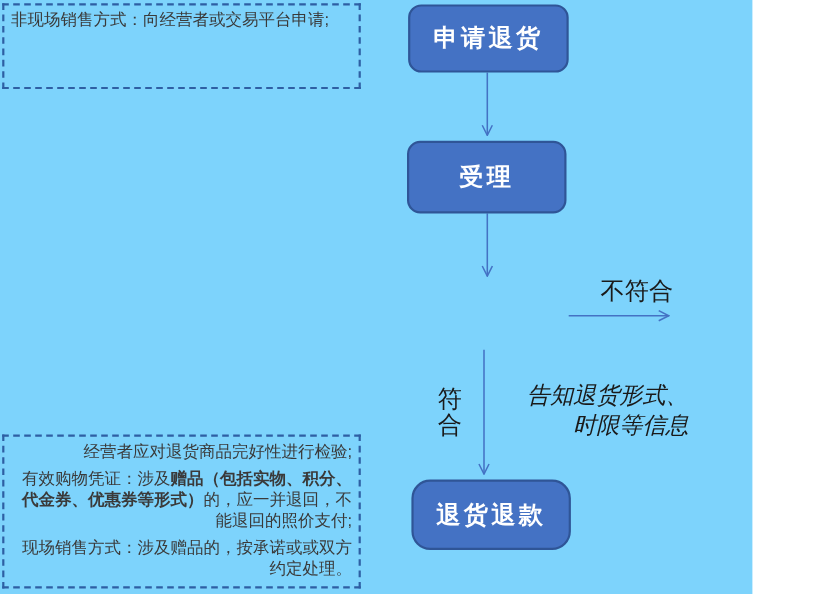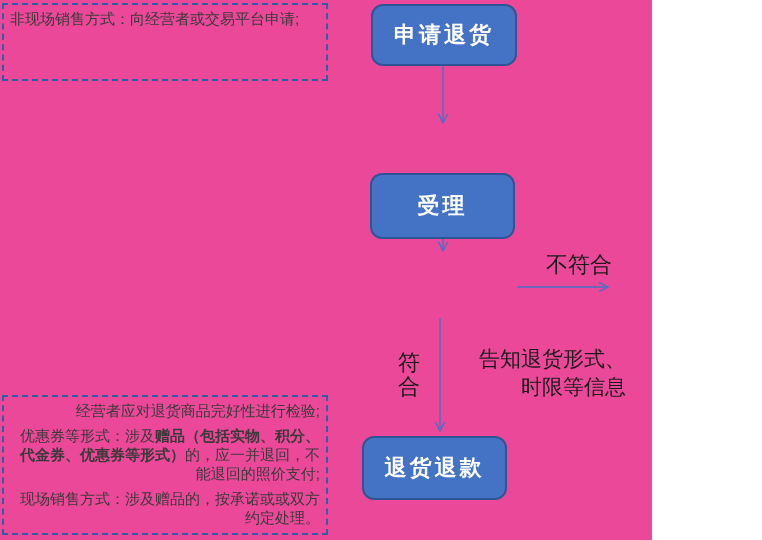--- a/index.html
+++ b/index.html
@@ -1,22 +1,23 @@
 <!DOCTYPE html>
 <html><head>
 <meta charset="utf-8">
 <style>
   html, body { margin: 0; padding: 0; background: #ffffff; }
   .canvas {
     position: relative;
     width: 652px;
     height: 540px;
-    background: #ec4899;
+    background: #7dd3fc;
     font-family: "Liberation Sans", "DejaVu Sans", sans-serif;
     overflow: hidden;
+    padding-left: 32px;
   }
 
   
   .note {
     position: absolute;
     box-sizing: border-box;
     border: 2px dashed #2E5FA3;
     color: #3A3A3A;
     font-size: 15px;
     line-height: 19px;
@@ -39,37 +40,37 @@
     font-weight: bold;
     font-size: 22px;
     letter-spacing: 3px;
     display: flex;
     align-items: center;
     justify-content: center;
     text-align: center;
     white-space: pre-line;
   }
   #node-apply  { left: 371px; top: 4px;   width: 146px; height: 62px; }
-  #node-accept { left: 370px; top: 128px; width: 145px; height: 66px; margin-top: 45px; }
+  #node-accept { left: 370px; top: 128px; width: 145px; height: 66px; }
   #node-review { left: 368px; top: 256px; width: 149px; height: 62px; }
   #node-reject { left: 613px; top: 252px; width: 145px; height: 70px; line-height: 29px; }
-  #node-refund { left: 362px; top: 436px; width: 145px; height: 64px; }
+  #node-refund { left: 374px; top: 436px; width: 145px; height: 64px; border-radius: 17px; }
 
   
   .edge-label {
     position: absolute;
     font-family: "Liberation Serif", "DejaVu Serif", serif;
     color: #1A1A1A;
     font-size: 22px;
     white-space: pre-line;
     text-align: right;
   }
   #label-not-qualified { left: 528px; top: 250px; width: 84px; }
   #label-qualified     { left: 396px; top: 351px; width: 26px; line-height: 24px; text-align: center; }
-  #label-inform        { left: 461px; top: 345px; width: 165px; font-size: 21px; line-height: 28px; }
+  #label-inform        { left: 461px; top: 345px; width: 165px; font-size: 21px; line-height: 28px; font-style: italic; }
 
   .arrows { position: absolute; left: 0; top: 0; pointer-events: none; }
 </style>
 </head>
 <body>
 
 <div class="canvas">
 
   <svg class="arrows" width="762" height="540">
     <defs>
@@ -83,21 +84,21 @@
     <line x1="517" y1="287" x2="608" y2="287" stroke-width="1.4" marker-end="url(#ah)" stroke="#4472C4"></line>
   </svg>
 
   <div class="note" id="note-apply">
     <p>非现场销售方式：向经营者或交易平台申请;</p>
   </div>
 
 
   <div class="note" id="note-refund">
     <p>经营者应对退货商品完好性进行检验;</p>
-    <p><span>优惠券等形式：涉及</span><b>赠品（包括实物、积分、代金券、优惠券等形式）</b><span>的，应一并退回，不能退回的照价支付;</span></p>
+    <p><span>有效购物凭证：涉及</span><b>赠品（包括实物、积分、代金券、优惠券等形式）</b><span>的，应一并退回，不能退回的照价支付;</span></p>
     <p>现场销售方式：涉及赠品的，按承诺或或双方约定处理。</p>
   </div>
 
   <div class="node" id="node-apply">
     <span>申请退货</span>
   </div>
   <div class="node" id="node-accept">
     <span>受理</span>
   </div>
   <div class="node" id="node-refund">

